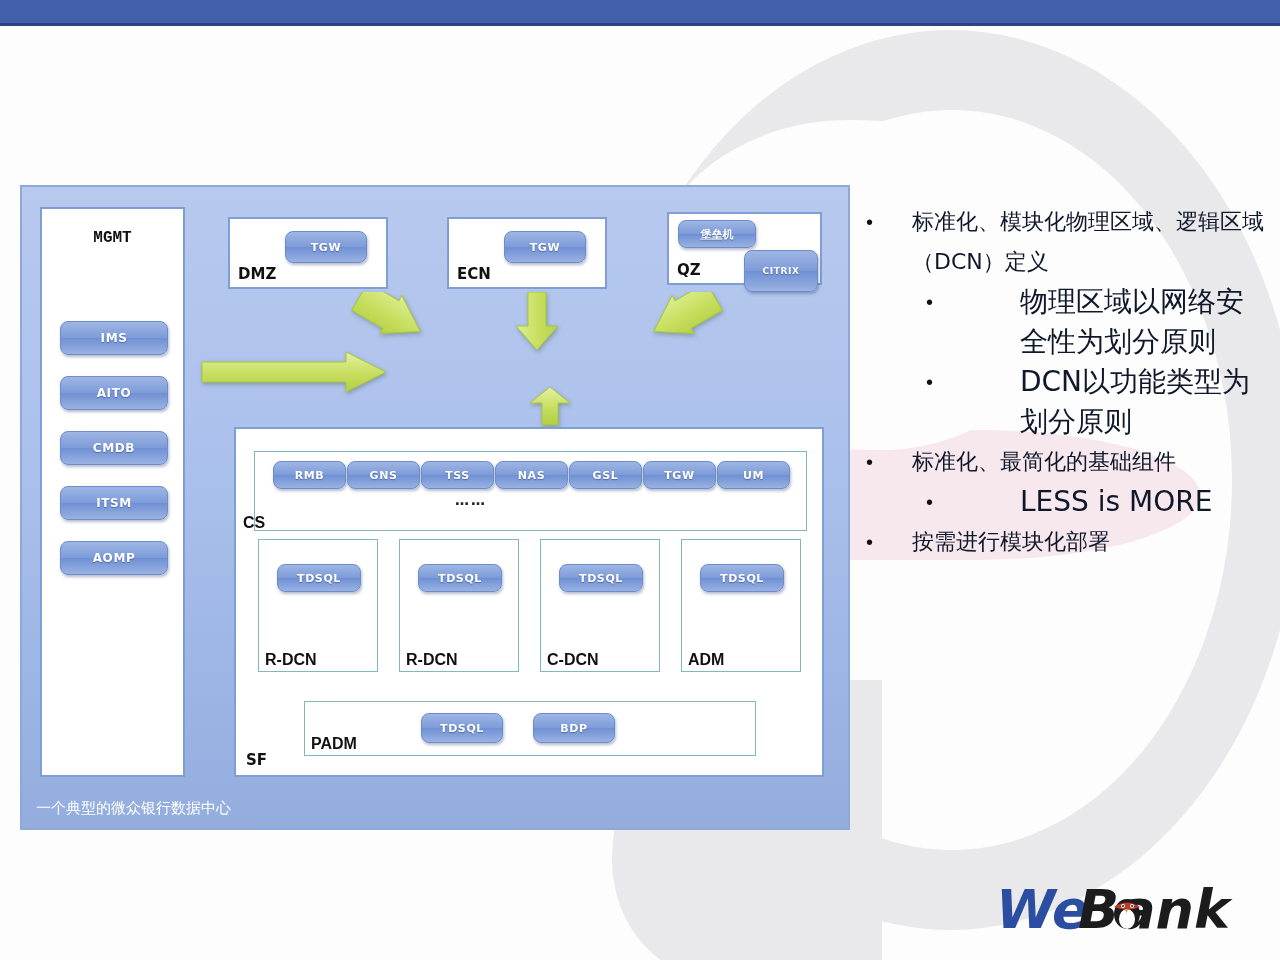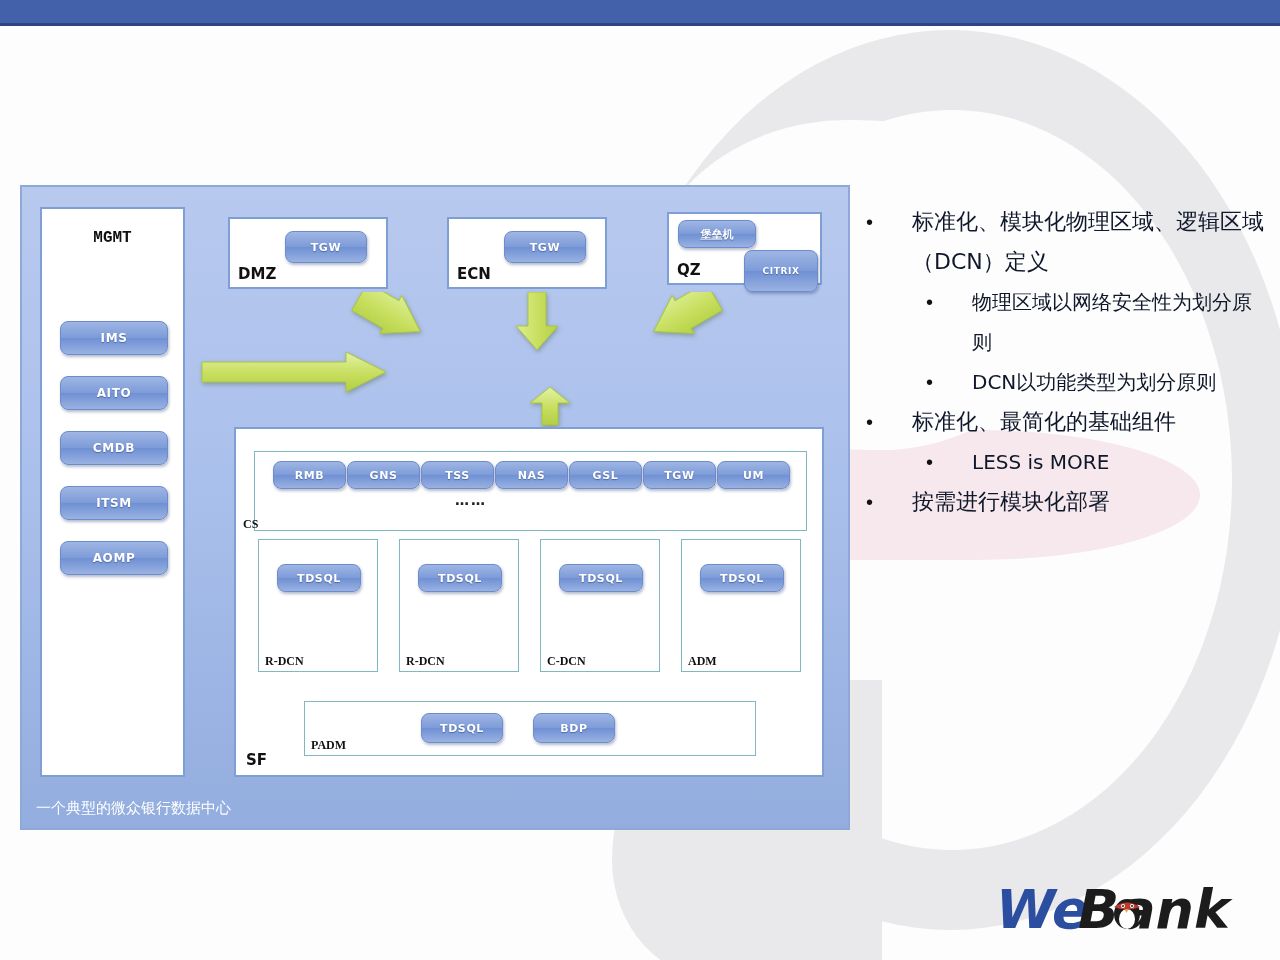--- a/index.html
+++ b/index.html
@@ -164,22 +164,22 @@
   #sf-label { left: 10px; bottom: 6px; }
 
   .teal-box {
     position: absolute;
     background: #ffffff;
     border: 1.5px solid #7fb8c2;
   }
   .teal-label {
     position: absolute;
     left: 6px; bottom: 2px;
-    font-size: 12px; font-weight: bold; color: #111;
-    font-family: Liberation Serif, serif;
+    font-size: 16px; font-weight: bold; color: #111;
+    font-family: Liberation Sans, sans-serif;
   }
 
   
   #cs-box { left: 18px; top: 22px; width: 553px; height: 80px; }
   .cs-chip {
     position: absolute; top: 9px; height: 28px;
     font-size: 11px;
   }
   #cs-dots {
     position: absolute; left: 200px; top: 40px;
@@ -215,21 +215,21 @@
     line-height: 40px;
   }
   .b-l1 .b-dot { width: 46px; text-align: left; }
   .b-l2 .b-dot { width: 46px; text-align: left; margin-left: 60px; }
   .b-text {
     font-size: 22px;
     line-height: 40px;
     color: #0f172a;
     font-family: "DejaVu Sans", "Liberation Sans", sans-serif;
   }
-  .b-l2 .b-text { font-size: 20px; }
+  .b-l2 .b-text { font-size: 28px; margin-left: 48px; }
 
   
   .logo {
     position: absolute;
     left: 996px; top: 878px;
     width: 250px; height: 62px;
   }
   .logo-we { fill: #2b4ea0; }
   .logo-bank { fill: #1c1c1c; }
 </style>

